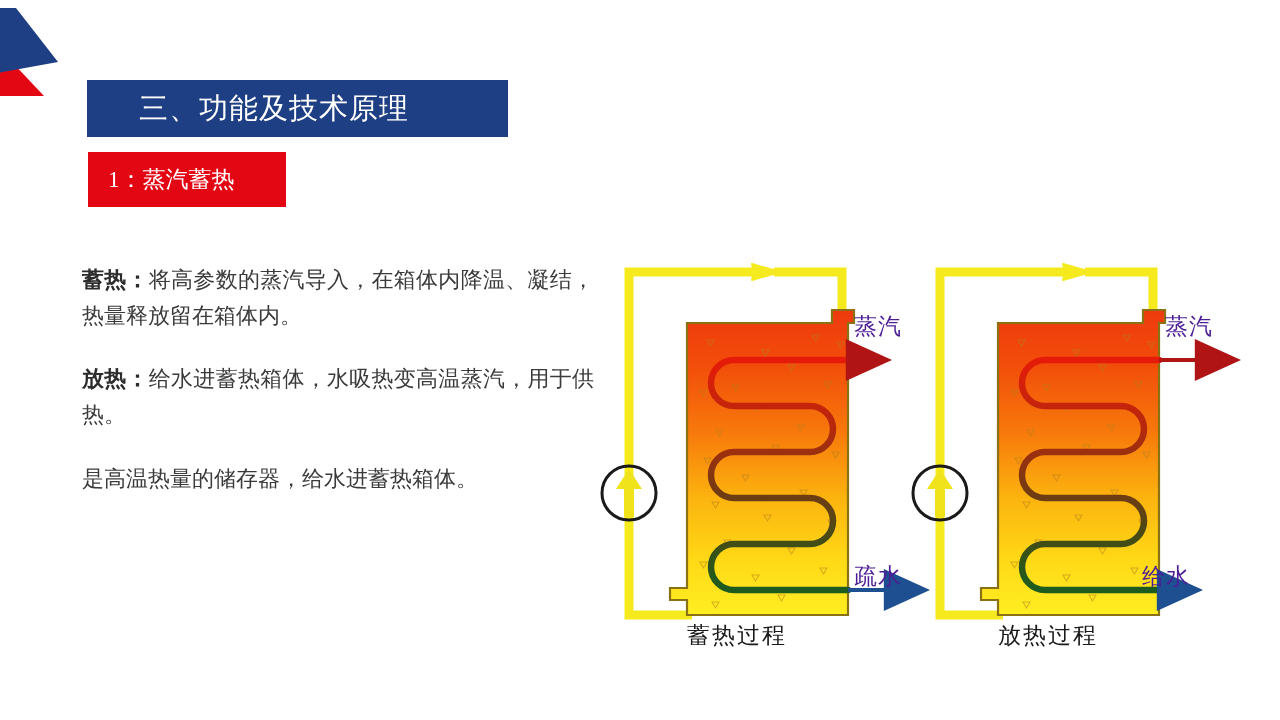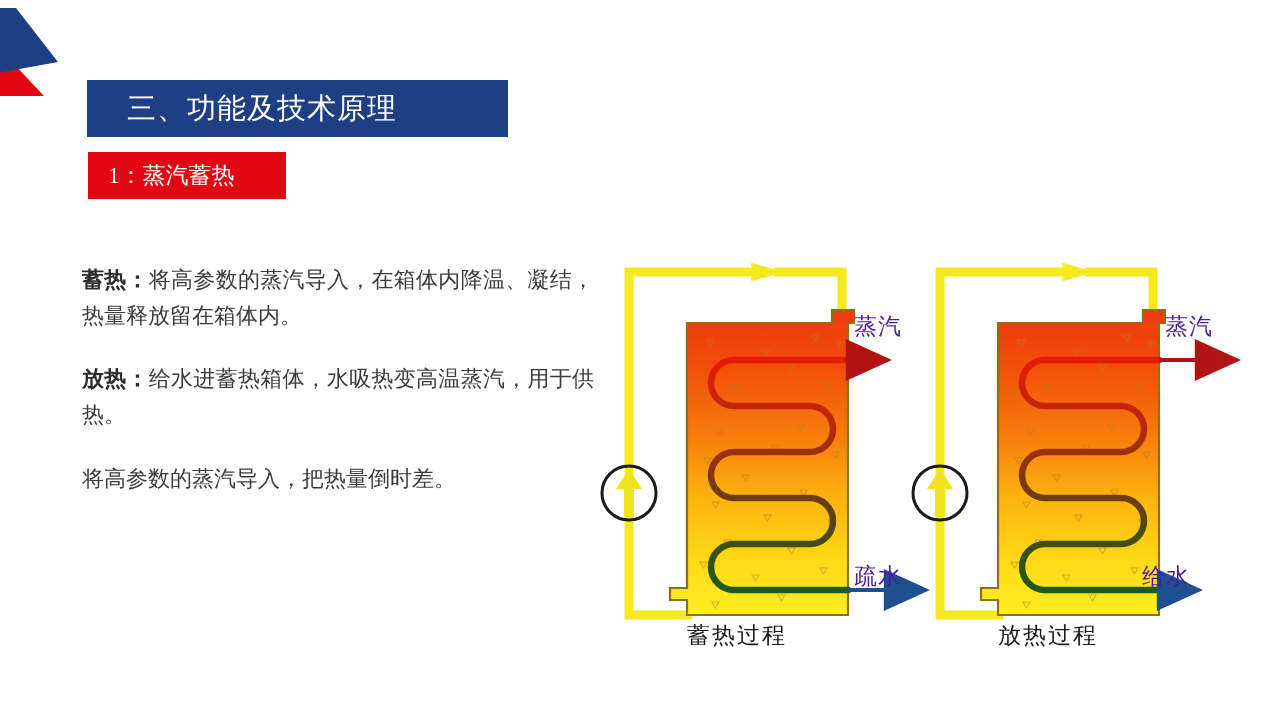--- a/index.html
+++ b/index.html
@@ -16,27 +16,27 @@
   .logo{position:absolute;left:0;top:0;width:72px;height:110px;}
 
   
   .section-bar{
     position:absolute;left:87px;top:80px;width:421px;height:57px;
     background:#1e3f83;
     display:flex;align-items:center;
   }
   .section-bar .label{
     color:#ffffff;font-size:29px;letter-spacing:1px;
-    padding-left:40px;line-height:1;
+    padding-left:52px;line-height:1;
     font-family:"Liberation Serif","DejaVu Serif",serif;
   }
 
   
   .badge{
-    position:absolute;left:88px;top:152px;width:198px;height:47px;
+    position:absolute;left:88px;top:152px;width:198px;height:55px;
     background:#e30613;
     display:flex;align-items:center;
   }
   .badge .label{
     color:#ffffff;font-size:23px;padding-left:20px;line-height:1;
     font-family:"Liberation Serif","DejaVu Serif",serif;
   }
 
   
   .body-text{
@@ -85,21 +85,21 @@
     <span class="label">三、功能及技术原理</span>
   </div>
 
   <div class="badge">
     <span class="label">1：蒸汽蓄热</span>
   </div>
 
   <div class="body-text">
     <p class="para"><span class="lead">蓄热：</span><span>将高参数的蒸汽导入，在箱体内降温、凝结，热量释放留在箱体内。</span></p>
     <p class="para"><span class="lead">放热：</span><span>给水进蓄热箱体，水吸热变高温蒸汽，用于供热。</span></p>
-    <p class="para"><span>将高参数的蒸汽导入，把热量倒时差。</span></p>
+    <p class="para"><span>是高温热量的储存器，给水进蓄热箱体。</span></p>
   </div>
 
   <div class="diagram">
 
 
     <svg width="672" height="480" viewBox="0 0 672 480">
       <defs>
         <linearGradient id="tankgrad" x1="0" y1="0" x2="0" y2="1">
           <stop offset="0%" stop-color="#ee3a0e"></stop>
           <stop offset="18%" stop-color="#f24d0a"></stop>

